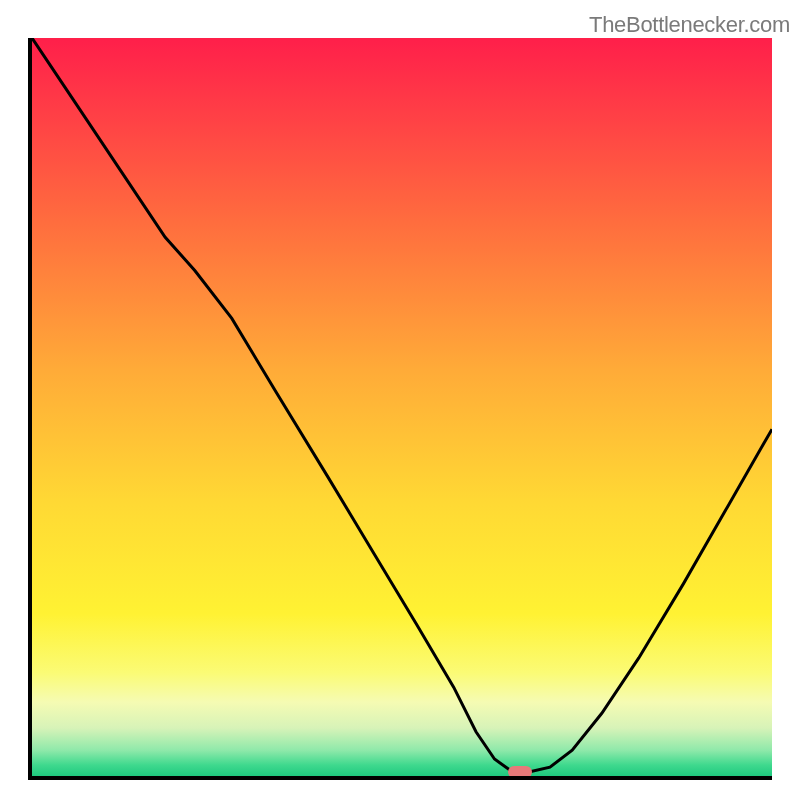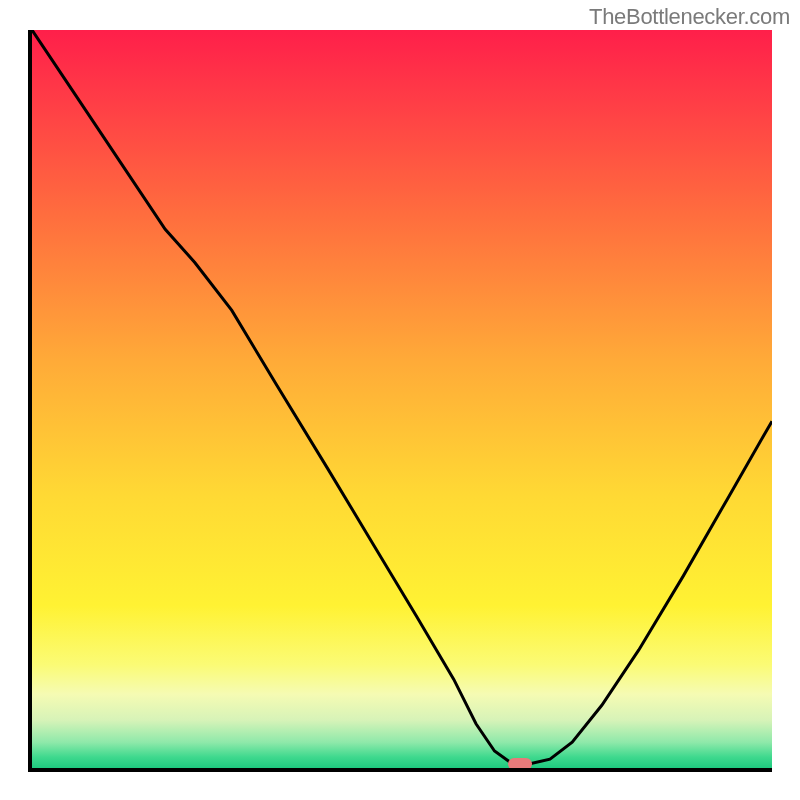--- a/index.html
+++ b/index.html
@@ -7,20 +7,21 @@
     padding: 0;
     width: 800px;
     height: 800px;
     font-family: Arial, Helvetica, sans-serif;
     background: #ffffff;
   }
   .container {
     position: relative;
     width: 800px;
     height: 793px;
+    margin-top: 8px;
   }
   .attribution {
     position: absolute;
     top: 4px;
     right: 10px;
     font-size: 22px;
     color: #7a7a7a;
     font-weight: 500;
     letter-spacing: -0.3px;
   }

